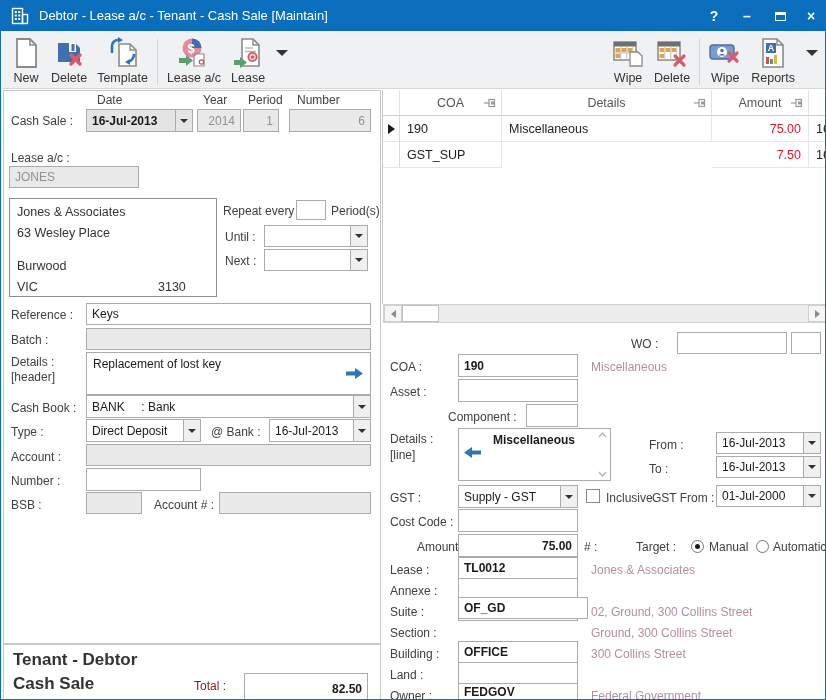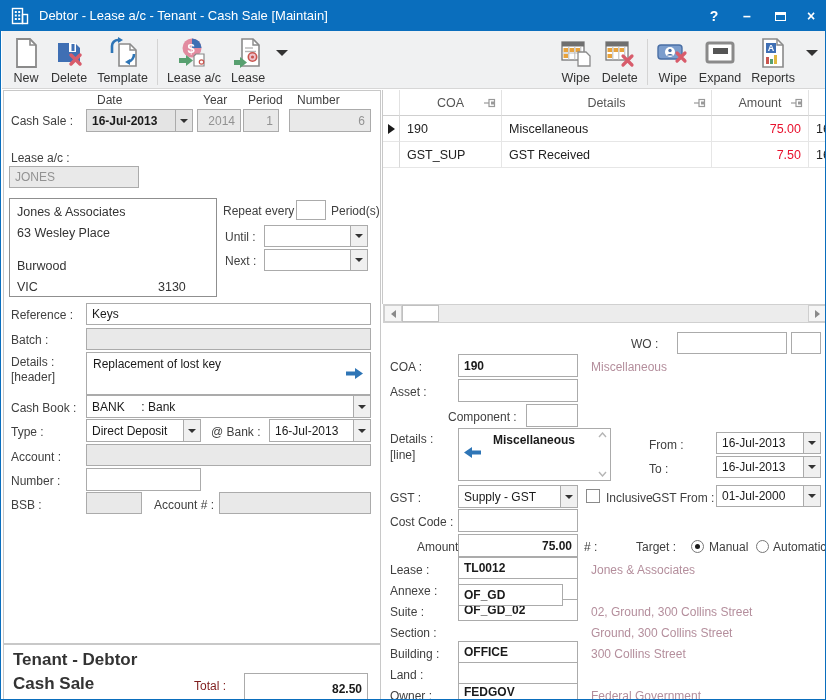--- a/index.html
+++ b/index.html
@@ -217,29 +217,20 @@
               <circle cx="13" cy="15" r="5" fill="#fff"></circle>
               <circle cx="13" cy="13.5" r="1.7" fill="#4a6fa5"></circle>
               <path d="M10 18.5c.6-2 5.4-2 6 0z" fill="#4a6fa5"></path>
               <path d="M20 16l8 8M28 16l-8 8" stroke="#d85c6b" stroke-width="3.2" stroke-linecap="round"></path>
             </svg>
         </span>
         <span class="tlabel">Wipe</span>
       </div>
       <div class="tbtn">
         <span class="ticon">
-          <svg width="32" height="32" viewBox="0 0 32 32">
-              <rect x="3" y="6" width="26" height="19" rx="2" fill="#fff" stroke="#8a8a8a" stroke-width="3"></rect>
-              <rect x="9" y="11" width="15" height="6" fill="#555"></rect>
-            </svg>
-        </span>
-        <span class="tlabel">Expand</span>
-      </div>
-      <div class="tbtn">
-        <span class="ticon">
           <svg width="30" height="32" viewBox="0 0 30 32">
               <path d="M5 2h14l6 6v22H5z" fill="#fff" stroke="#8a8a8a" stroke-width="1.6"></path>
               <path d="M19 2v6h6" fill="none" stroke="#8a8a8a" stroke-width="1.4"></path>
               <rect x="8" y="6" width="10" height="10" fill="#3f6fb4"></rect>
               <text x="13" y="14" font-size="9" font-weight="bold" fill="#fff" text-anchor="middle" font-family="Liberation Sans, sans-serif">A</text>
               <rect x="8" y="20" width="3" height="7" fill="#c9554f"></rect>
               <rect x="12" y="22" width="3" height="5" fill="#58a070"></rect>
               <rect x="16" y="18" width="3" height="9" fill="#e0b840"></rect>
             </svg>
         </span>
@@ -408,23 +399,20 @@
     <div class="gc amt" style="left:329px; top:26px; width:97px;">
         <span>75.00</span>
       </div>
     <div class="gc" style="left:426px; top:26px; width:19px; border-right:none;">
         <span>16</span>
       </div>
 
     <div class="rowsel" style="left:0; top:52px;"></div>
     <div class="gc" style="left:17px; top:52px; width:102px;">
         <span>GST_SUP</span>
-      </div>
-    <div class="gc" style="left:119px; top:52px; width:210px;">
-        <span>GST Received</span>
       </div>
     <div class="gc amt" style="left:329px; top:52px; width:97px;">
         <span>7.50</span>
       </div>
     <div class="gc" style="left:426px; top:52px; width:19px; border-right:none;">
         <span>16</span>
       </div>
   </div>
 
   <div class="hscroll">
@@ -521,21 +509,21 @@
   <span class="ann" style="left:590px; top:562px;">Jones &amp; Associates</span>
 
   <span class="lbl" style="left:389px; top:583px;">Annexe :</span>
   <input class="inp" style="left: 457px; top: 577px; width: 120px; height: 22px;">
 
   <span class="lbl" style="left:389px; top:604px;">Suite :</span>
   <input class="inp bold" style="left: 457px; top: 598px; width: 120px; height: 22px;" value="OF_GD_02">
   <span class="ann" style="left:590px; top:604px;">02, Ground, 300 Collins Street</span>
 
   <span class="lbl" style="left:389px; top:625px;">Section :</span>
-  <input class="inp bold" style="left: 457px; top: 583px; width: 105px; height: 22px;" value="OF_GD">
+  <input class="inp bold" style="left: 457px; top: 596px; width: 130px; height: 22px;" value="OF_GD">
   <span class="ann" style="left:590px; top:625px;">Ground, 300 Collins Street</span>
 
   <span class="lbl" style="left:389px; top:646px;">Building :</span>
   <input class="inp bold" style="left: 457px; top: 640px; width: 120px; height: 22px;" value="OFFICE">
   <span class="ann" style="left:590px; top:646px;">300 Collins Street</span>
 
   <span class="lbl" style="left:389px; top:667px;">Land :</span>
   <input class="inp" style="left: 457px; top: 661px; width: 120px; height: 22px;">
 
   <span class="lbl" style="left:389px; top:688px;">Owner :</span>

